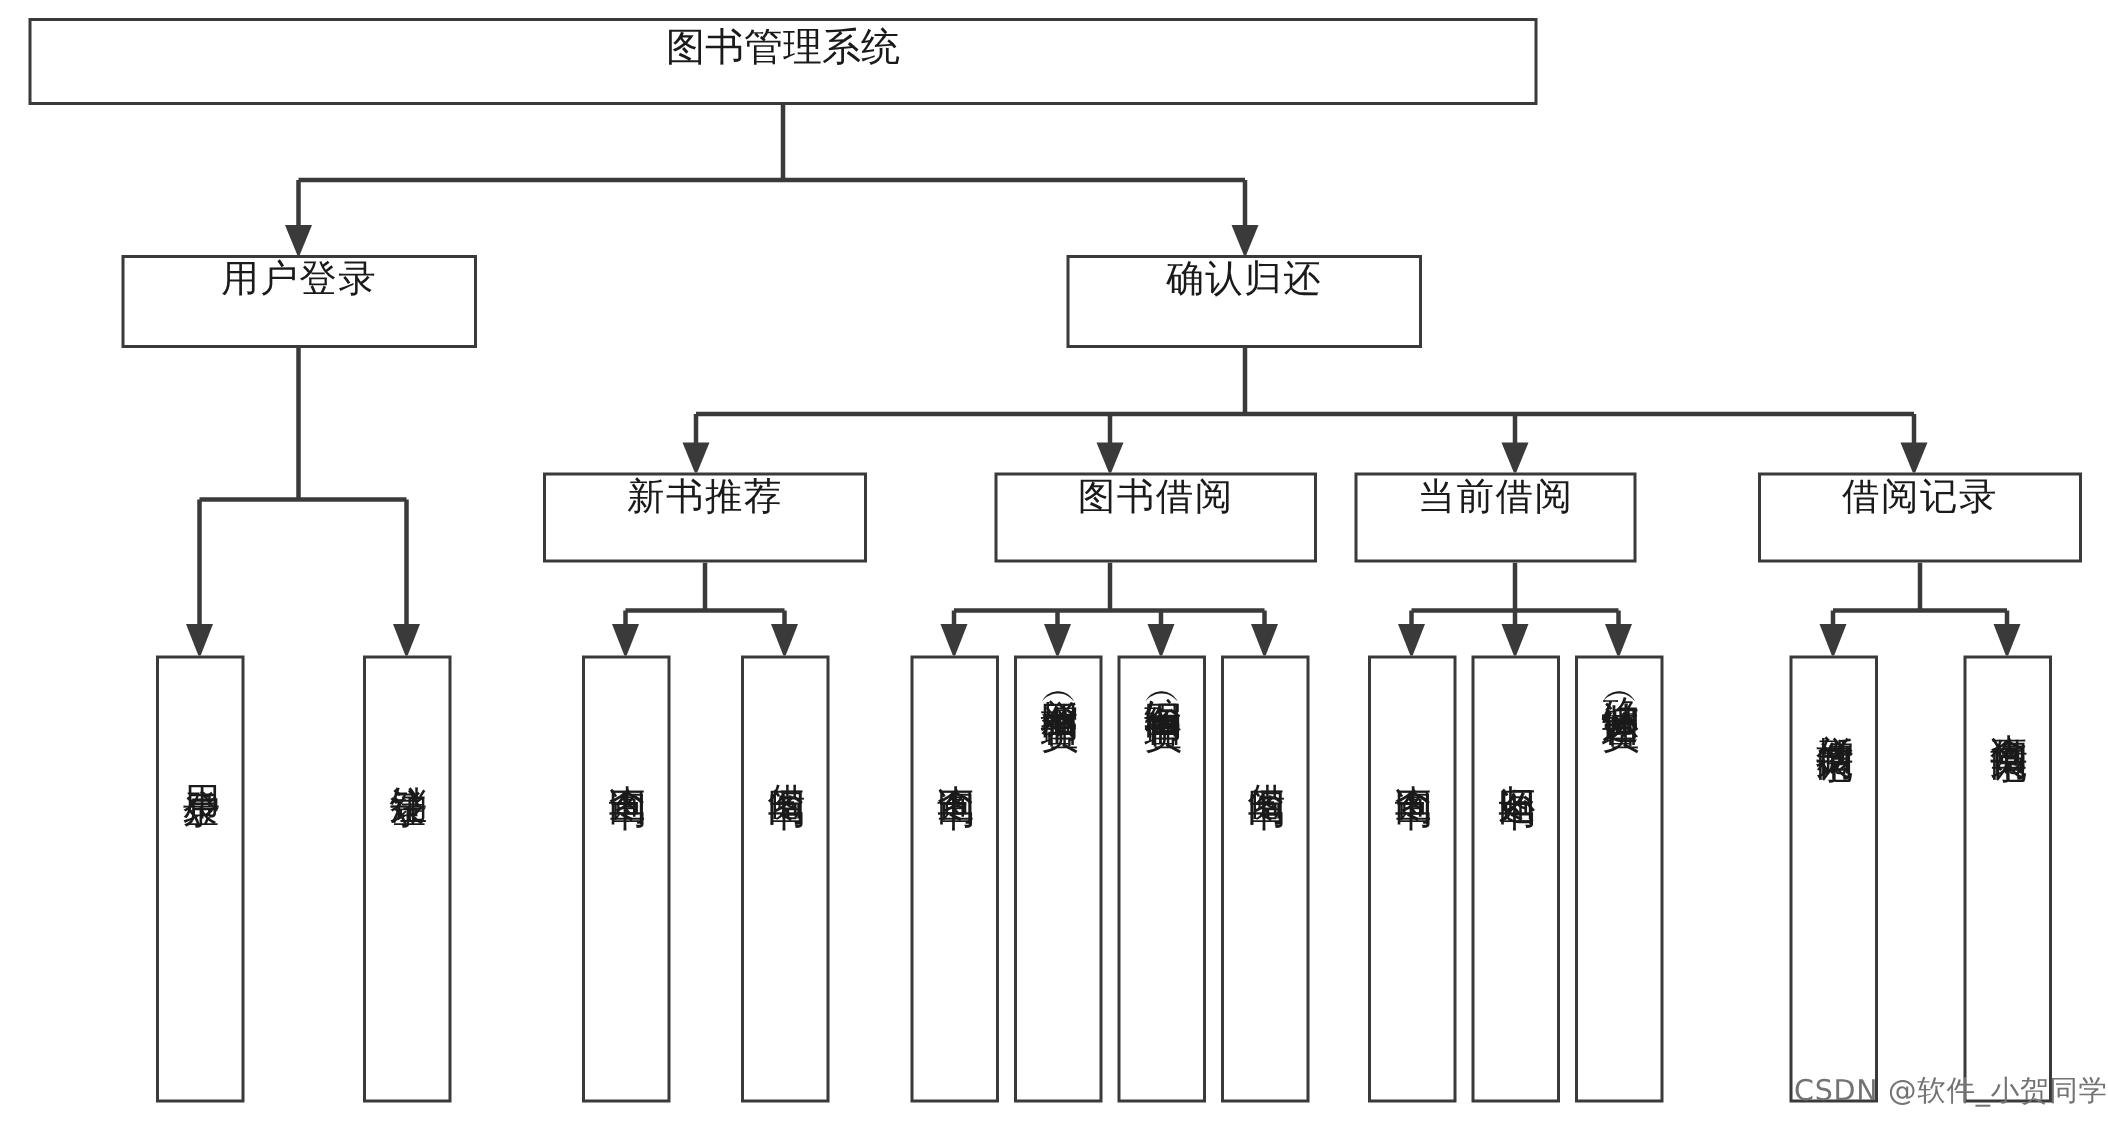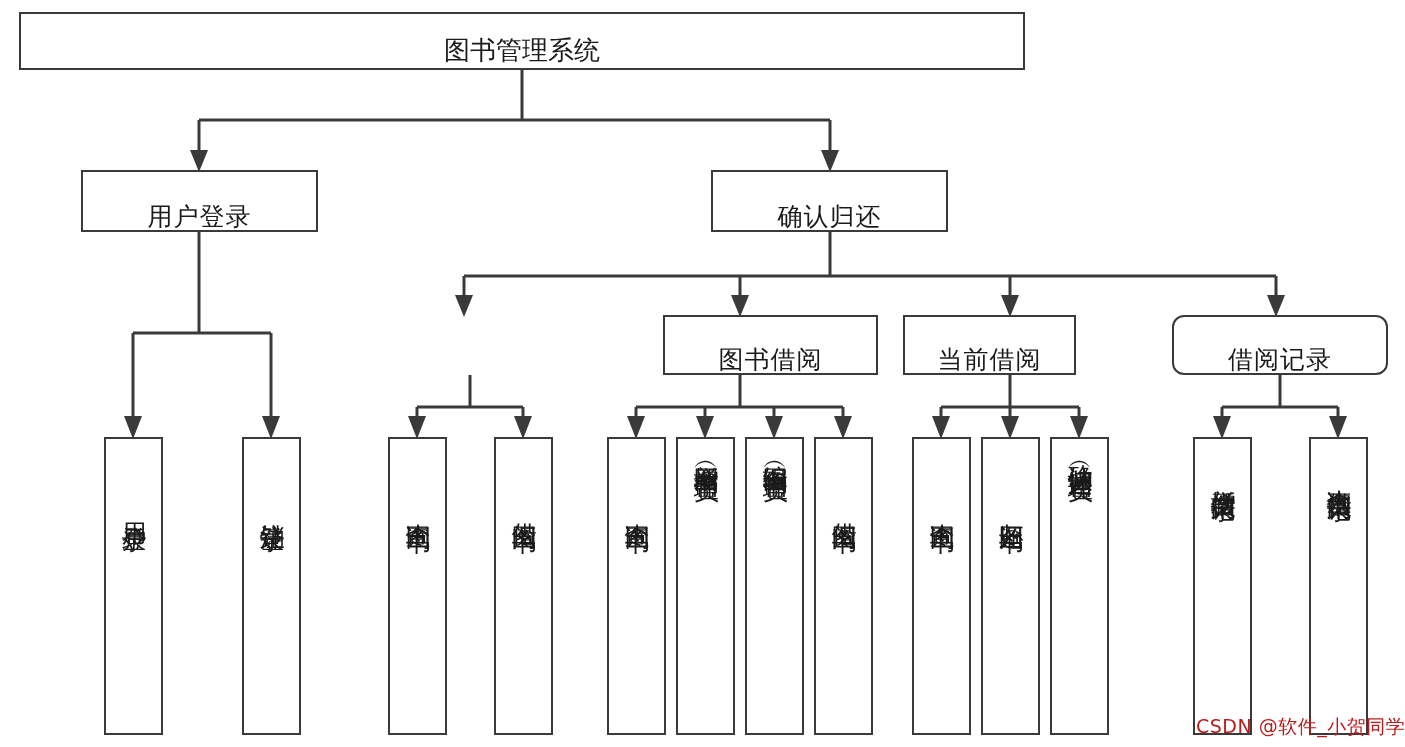--- a/index.html
+++ b/index.html
@@ -25,21 +25,21 @@
     width: 1405px;
     height: 747px;
     pointer-events: none;
   }
   .node {
     position: absolute;
     box-sizing: border-box;
     border: 2.5px solid #3a3a3a;
     background: #ffffff;
     display: flex;
-    align-items: flex-end;
+    align-items: flex-start;
     justify-content: center;
     color: #1a1a1a;
   }
   .node.h {
     font-size: 25px;
     letter-spacing: 1px;
     line-height: 1.1;
   }
   .node.root {
     font-size: 26px;
@@ -57,21 +57,21 @@
     line-height: 1.22;
     letter-spacing: 2px;
     white-space: nowrap;
     color: #1a1a1a;
   }
   .watermark {
     position: absolute;
     left: 1196px;
     top: 714px;
     font-size: 19px;
-    color: #b91c1c;
+    color: #737373;
     letter-spacing: 0.5px;
     white-space: nowrap;
   }
 </style>
 </head>
 <body>
 
 <div id="canvas">
 
   <svg id="wires" viewBox="0 0 1405 747" xmlns="http://www.w3.org/2000/svg">
@@ -148,30 +148,33 @@
   </div>
 
   <div class="node h" style="left:81px; top:170px; width:237px; height:62px;">
     <span>用户登录</span>
   </div>
 
   <div class="node h" style="left:711px; top:170px; width:237px; height:62px;">
     <span>确认归还</span>
   </div>
 
+  <div class="node h" style="left:362px; top:315px; width:216px; height:60px;">
+    <span>新书推荐</span>
+  </div>
 
   <div class="node h" style="left:663px; top:315px; width:215px; height:60px;">
     <span>图书借阅</span>
   </div>
 
-  <div class="node h" style="left:903px; top:315px; width:173px; height:60px;">
+  <div class="node h" style="left:903px; top:315px; width:188px; height:60px;">
     <span>当前借阅</span>
   </div>
 
-  <div class="node h" style="left:1172px; top:315px; width:216px; height:60px;border-radius:12px;">
+  <div class="node h" style="left:1172px; top:315px; width:216px; height:60px;">
     <span>借阅记录</span>
   </div>
 
   <div class="node leaf" style="left:104px; top:437px; width:59px; height:298px;">
     <span class="vtext" style="margin-top:58px;">用户登录</span>
   </div>
 
   <div class="node leaf" style="left:242px; top:437px; width:59px; height:298px;">
     <span class="vtext" style="margin-top:58px;">注销登录</span>
   </div>

